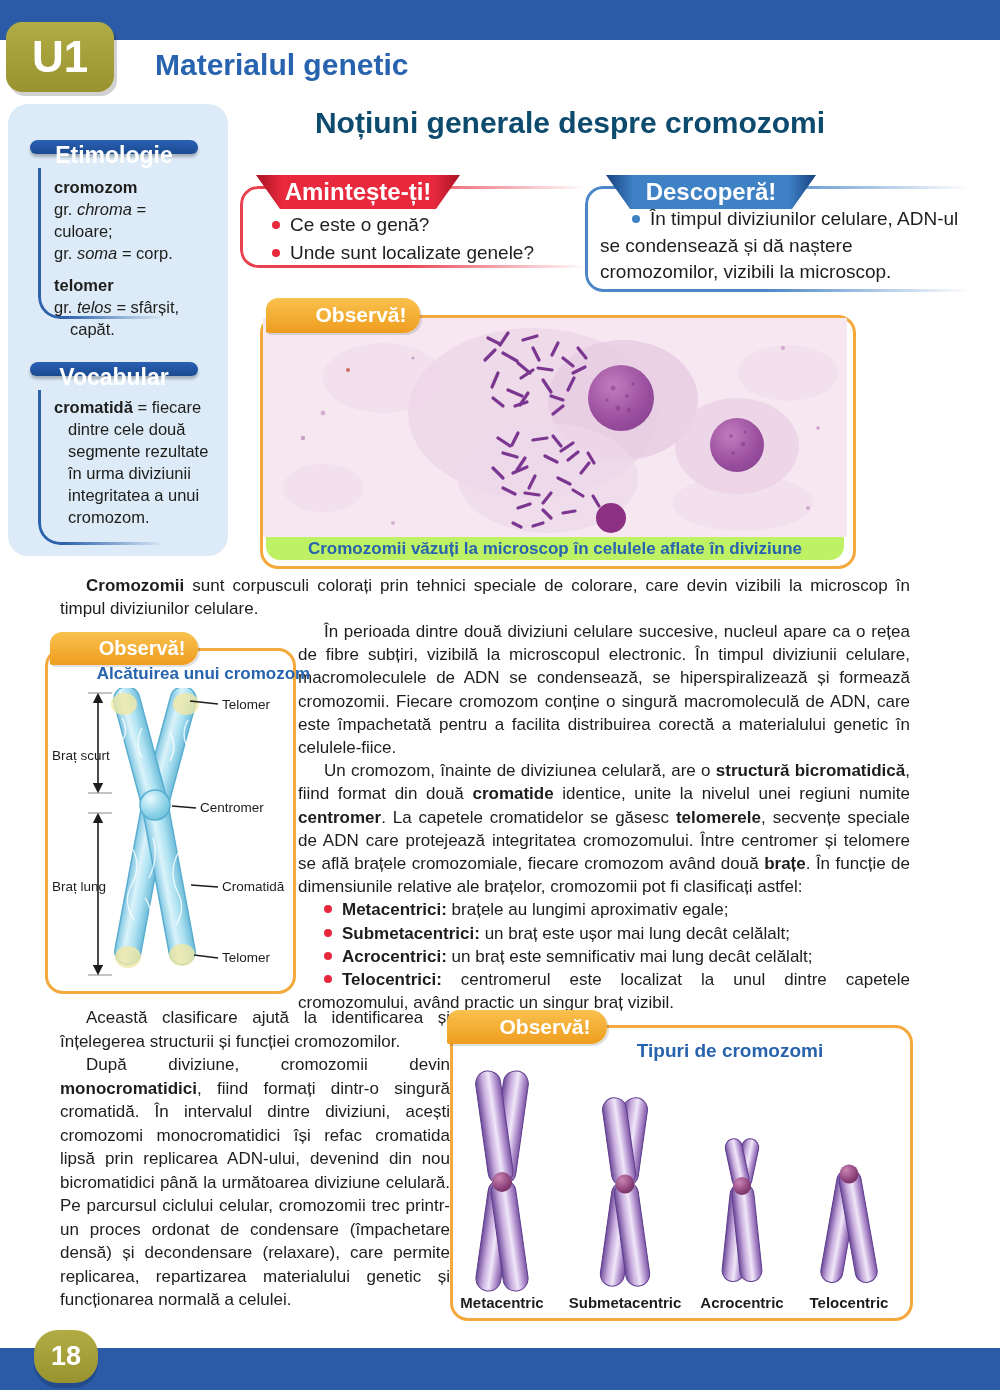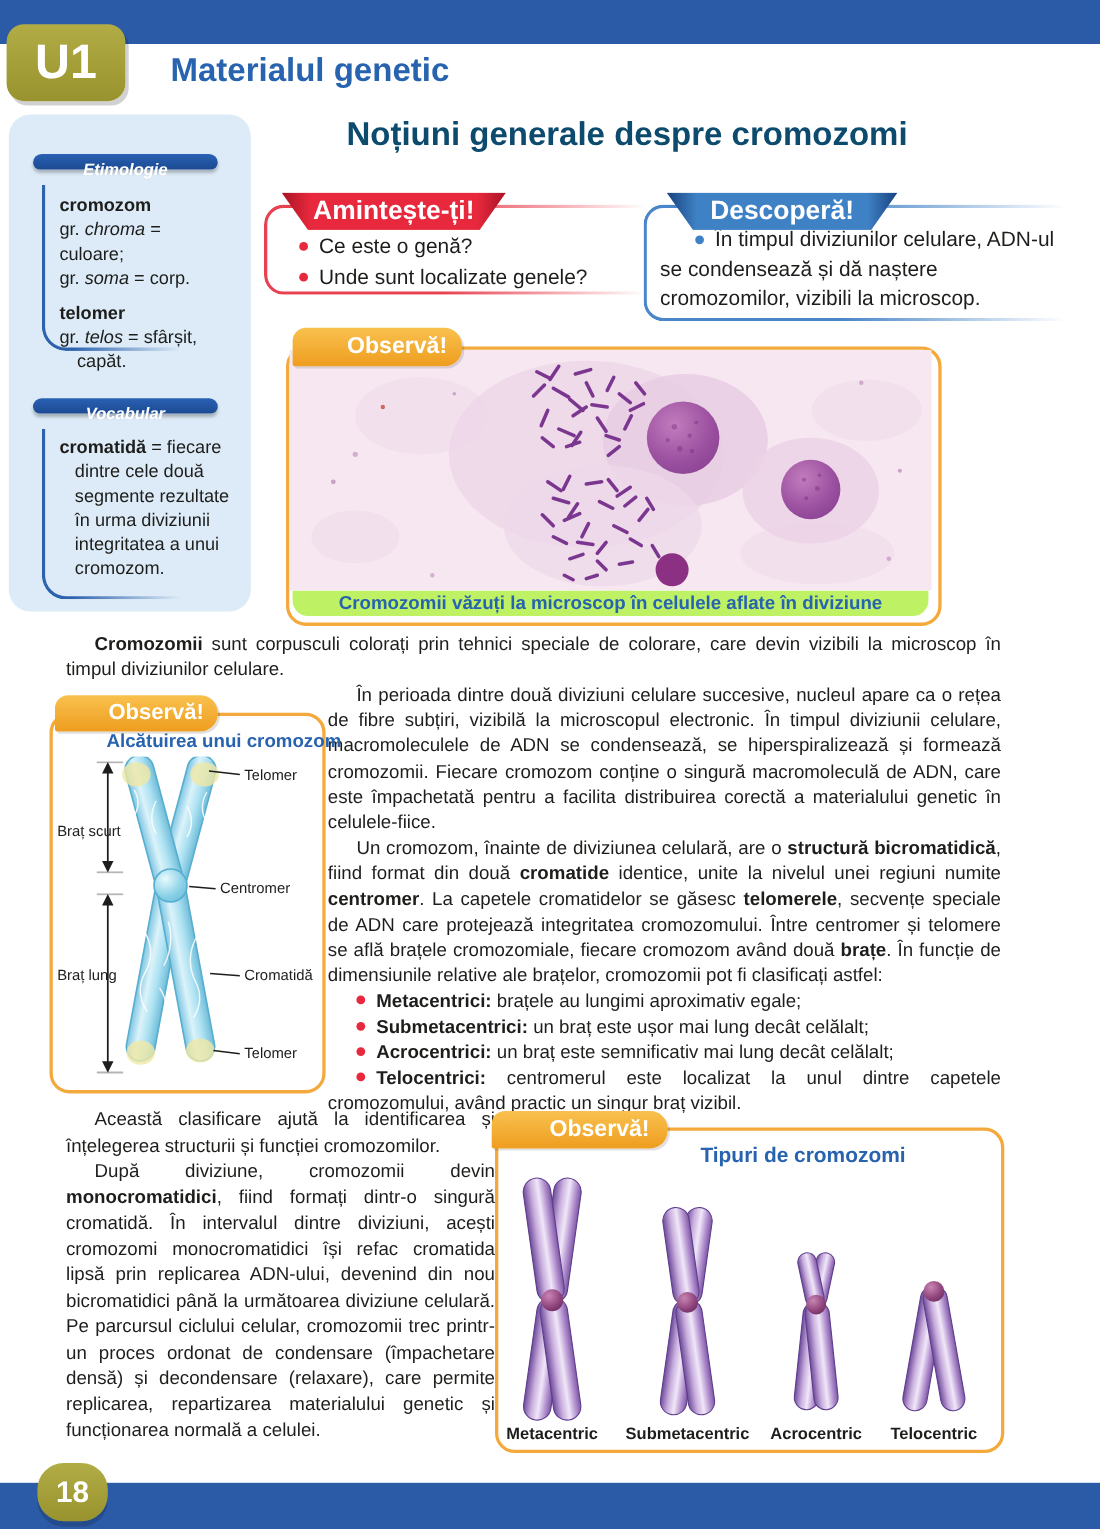--- a/index.html
+++ b/index.html
@@ -17,21 +17,21 @@
   .page-title{position:absolute;left:250px;top:106px;width:640px;text-align:center;
               font-size:30px;font-weight:bold;color:#0c4a6e;}
   .pagenum{position:absolute;left:34px;top:1330px;width:64px;height:53px;border-radius:24px;
       background:linear-gradient(#b2ac45,#99932f);box-shadow:0 5px 0 rgba(0,0,0,.15);
       color:#fff;font-weight:bold;font-size:27px;display:flex;align-items:center;justify-content:center;z-index:4;}
 
   
   .sidebar{position:absolute;left:8px;top:104px;width:220px;height:452px;background:#dcebf7;border-radius:20px;}
   .ribbon-navy{position:absolute;height:14px;line-height:30px;border-radius:15px 15px 12px 12px;
       background:linear-gradient(#2a61b4,#1b4a91);box-shadow:0 3px 3px rgba(0,0,0,.25);
-      color:#fff;font-size:15px;font-weight:bold;text-align:center;z-index:2;font-style:italic;}
+      color:#fff;font-size:23px;font-weight:bold;text-align:center;z-index:2;}
   #ety-ribbon{left:30px;top:140px;width:168px;}
   #voc-ribbon{left:30px;top:362px;width:168px;}
   .lline{position:absolute;border-left:3px solid #2e62ad;border-bottom:3px solid #2e62ad;
       border-bottom-left-radius:22px;
       -webkit-mask:linear-gradient(100deg,#000 30%,transparent 85%);
       mask:linear-gradient(100deg,#000 30%,transparent 85%);}
   #ety-line{left:38px;top:168px;width:150px;height:148px;}
   #voc-line{left:38px;top:390px;width:150px;height:152px;}
   .ety-text{position:absolute;left:54px;top:176px;width:150px;font-size:16.5px;line-height:22px;}
   .term{font-weight:bold;} .spaced{margin-top:10px;} .indent{padding-left:16px;}

